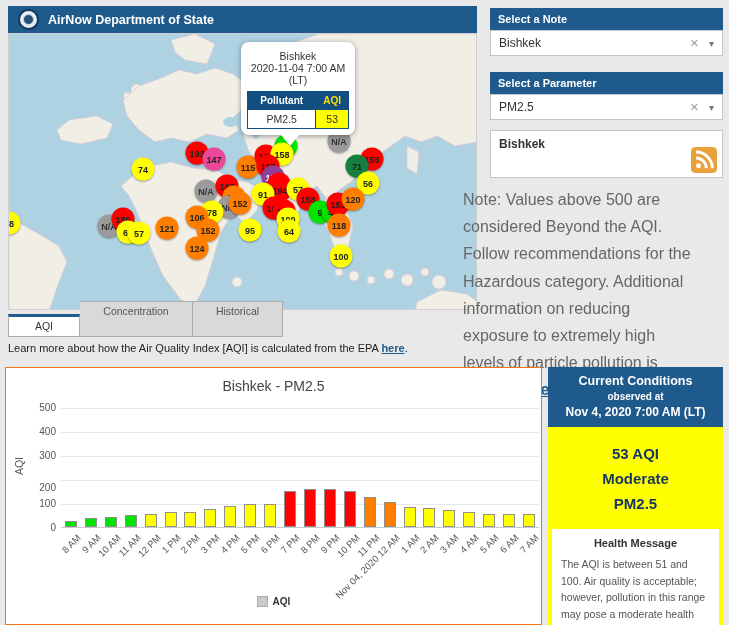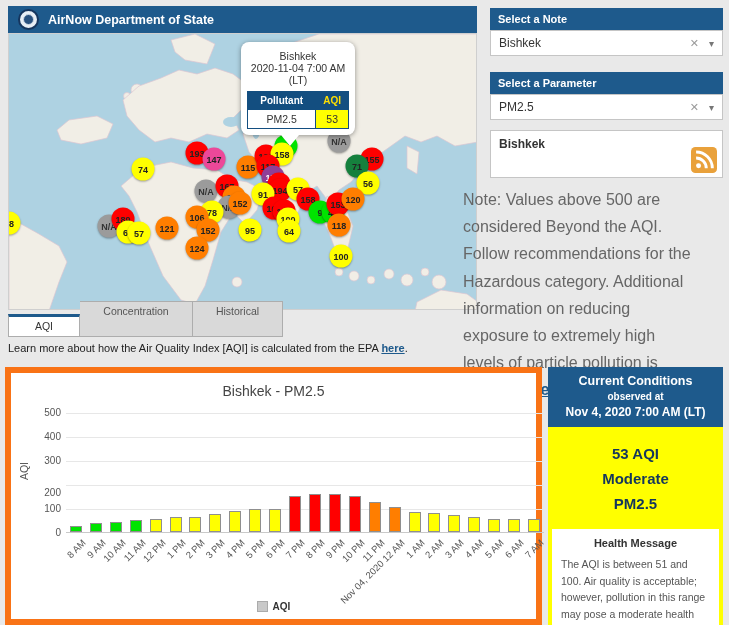--- a/index.html
+++ b/index.html
@@ -55,21 +55,21 @@
   .tabs { position:absolute; left:8px; top:314px; display:flex; align-items:flex-end; height:23px; }
   .tab { height:36px; background:#d9d9d9; border:1px solid #adadad; border-left:none;
     color:#555; font-size:10.5px; text-align:center; line-height:18px; cursor:pointer; }
   .tab.first { border-left:1px solid #adadad; }
   .tab.active { background:#fff; border-top:3px solid #1e5a8c; height:23px; color:#333; line-height:19px; }
   .tab.t1 { width:72px; } .tab.t2 { width:113px; } .tab.t3 { width:90px; }
   .learn { position:absolute; left:8px; top:342px; font-size:11px; color:#222; }
 
   
   .chart-box { position:absolute; left:5px; top:367px; width:537px; height:258px; background:#fff;
-    border:6px solid #f97316; }
+    border:1px solid #f97316; }
   .chart-title { position:absolute; top:10px; width:100%; text-align:center; font-size:14px; color:#454545; }
   .ylab { position:absolute; left:4px; top:92px; font-size:10.5px; color:#555; transform:rotate(-90deg); }
   .plot { position:absolute; left:55px; top:40px; width:478px; height:120px; border-bottom:1px solid #c9c9c9; }
   .gridline { position:absolute; left:0; width:100%; height:1px; background:#e7e7e7; }
   .yticks { position:absolute; left:14px; top:40px; width:36px; height:120px; }
   .ytick { position:absolute; right:0; font-size:10px; color:#555; }
   .bar { position:absolute; bottom:0; width:12px; border:1px solid #8f8f8f; }
   .xlabels { position:absolute; left:0; top:164px; width:537px; height:70px; }
   .xlabel { position:absolute; top:0; width:110px; text-align:right; transform:rotate(-45deg);
     transform-origin:100% 0; font-size:9.5px; color:#555; white-space:nowrap; }

